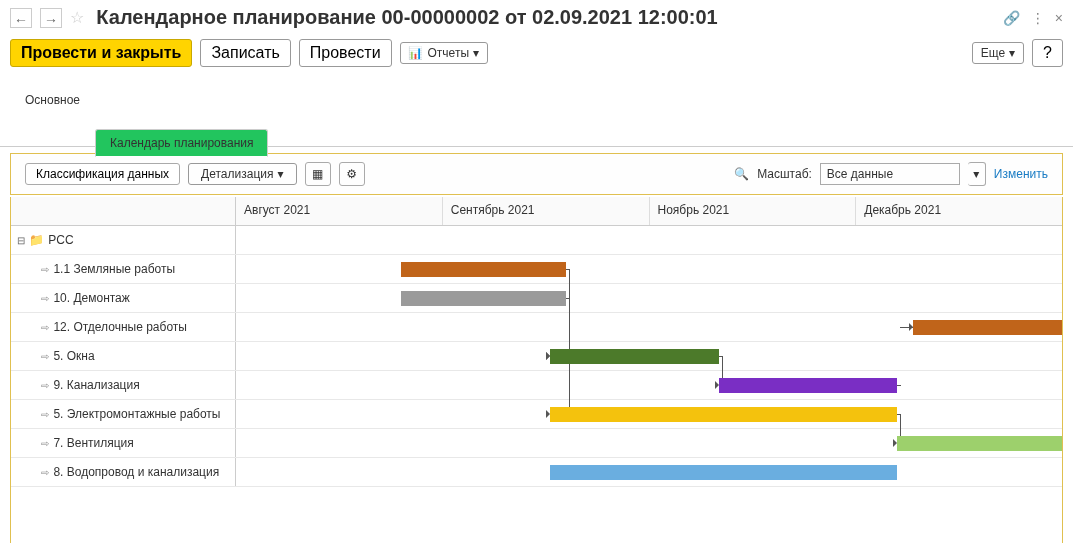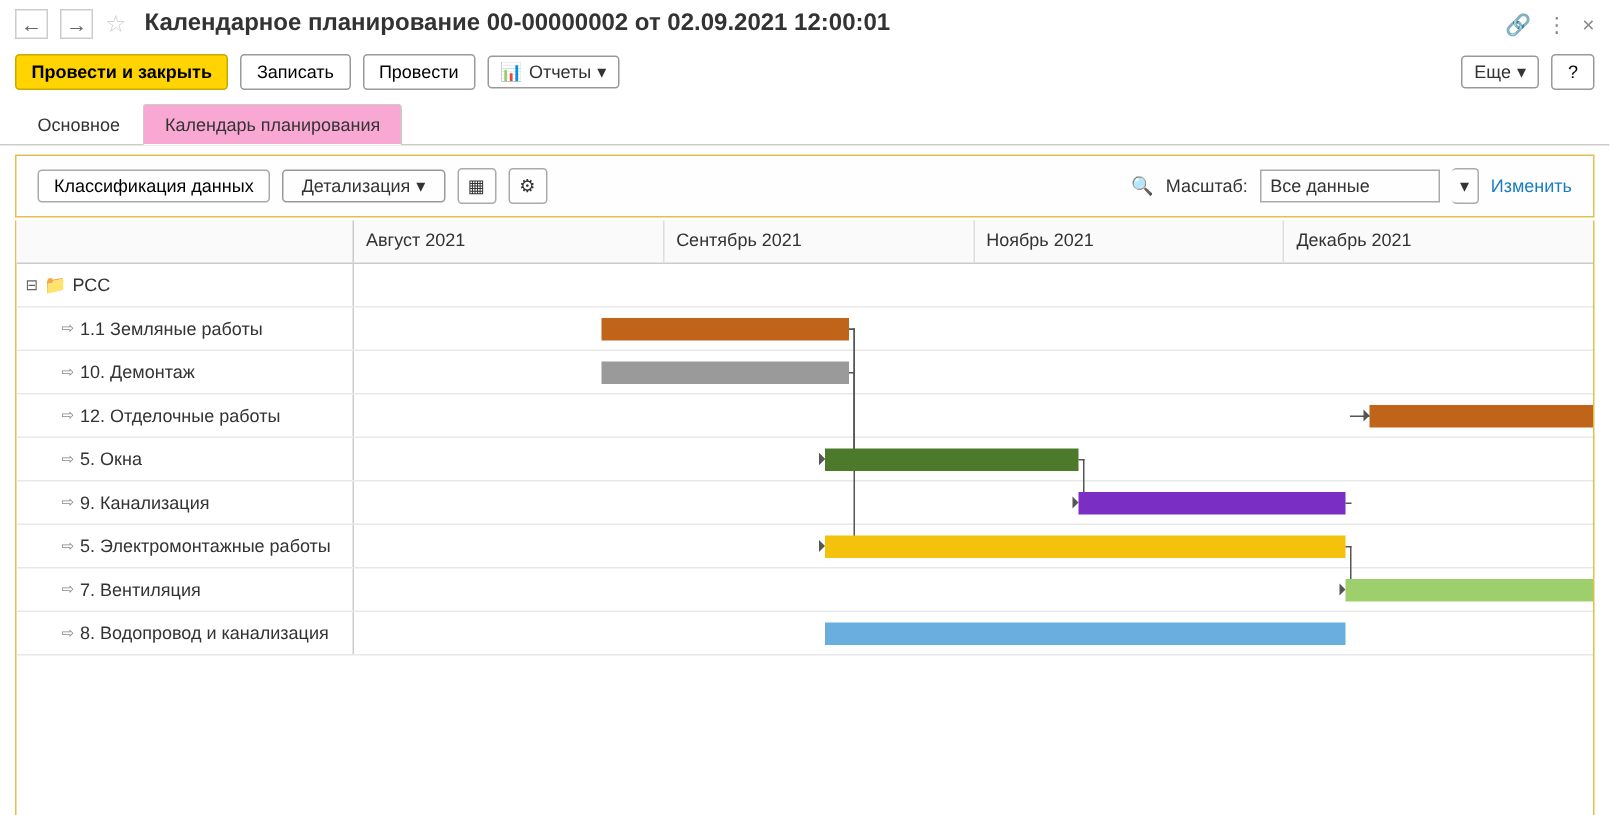--- a/index.html
+++ b/index.html
@@ -1,34 +1,34 @@
 <!DOCTYPE html>
 <html><head>
 <meta charset="utf-8">
 <style>
 * { box-sizing: border-box; margin: 0; padding: 0; }
 body { font-family: Arial, sans-serif; font-size: 12px; background: #fff; color: #333; width: 1073px; }
 .header { display: flex; align-items: center; padding: 6px 10px; gap: 8px; }
 .nav-btn { width: 22px; height: 20px; border: 1px solid #ccc; background: #fff; display: flex; align-items: center; justify-content: center; cursor: pointer; font-size: 14px; color: #666; }
 .star { font-size: 16px; color: #ccc; cursor: pointer; }
-.title { font-size: 16px; font-weight: bold; flex: 1; margin-left: 4px; }
+.title { font-size: 20px; font-weight: bold; flex: 1; margin-left: 4px; }
 .header-right { display: flex; gap: 10px; align-items: center; color: #888; }
 .header-right span { cursor: pointer; font-size: 14px; }
 .toolbar { display: flex; align-items: center; padding: 4px 10px 8px; gap: 8px; }
-.btn { border: 1px solid #999; background: #fff; padding: 4px 10px; cursor: pointer; font-size: 12px; border-radius: 3px; }
+.btn { border: 1px solid #999; background: #fff; padding: 4px 10px; cursor: pointer; font-size: 16px; border-radius: 3px; }
 .btn-primary { background: #ffd400; border-color: #c9a800; font-weight: bold; }
 .btn-group { display: flex; align-items: center; gap: 4px; border: 1px solid #999; padding: 3px 8px; border-radius: 3px; cursor: pointer; }
 .spacer { flex: 1; }
 .tabs { display: flex; border-bottom: 1px solid #ccc; padding: 0 10px; }
-.tab { padding: 6px 14px; border: 1px solid transparent; cursor: pointer; position: relative; top: 1px; }
-.tab.active { border: 1px solid #ccc; border-bottom: 1px solid #fff; background: #f9a8d4; border-radius: 3px 3px 0 0; }
+.tab { padding: 6px 14px; border: 1px solid transparent; cursor: pointer; position: relative; top: 11px; }
+.tab.active { border: 1px solid #ccc; border-bottom: 1px solid #fff; background: #22c55e; border-radius: 3px 3px 0 0; margin-top: 43px; }
 .sub-toolbar { display: flex; align-items: center; padding: 8px 14px; gap: 8px; border: 1px solid #e0c050; margin: 6px 10px 2px; background: #fefefe; }
 .btn-sm { border: 1px solid #aaa; background: #fff; padding: 3px 10px; cursor: pointer; font-size: 12px; border-radius: 3px; }
 .btn-icon { width: 26px; height: 24px; border: 1px solid #aaa; display: flex; align-items: center; justify-content: center; cursor: pointer; border-radius: 3px; }
-.scale-select { border: 1px solid #aaa; padding: 3px 6px; width: 120px; display: flex; justify-content: space-between; align-items: center; }
+.scale-select { border: 1px solid #aaa; padding: 3px 6px; width: 140px; display: flex; justify-content: space-between; align-items: center; }
 .link { color: #1a7cc4; cursor: pointer; }
 .gantt-wrap { margin: 0 10px 10px; border: 1px solid #e0c050; border-top: none; }
 .gantt-hdr { display: flex; border-bottom: 1px solid #ccc; background: #fafafa; }
 .col-name { width: 225px; border-right: 1px solid #ccc; height: 28px; }
 .col-month { flex: 1; border-right: 1px solid #ddd; padding: 6px 8px; font-size: 12px; }
 .col-month:last-child { border-right: none; }
 .row { display: flex; border-bottom: 1px solid #e8e8e8; height: 29px; align-items: stretch; }
 .row-label { width: 225px; border-right: 1px solid #ccc; display: flex; align-items: center; padding-left: 6px; gap: 4px; font-size: 12px; }
 .row-chart { flex: 1; position: relative; }
 .tree-toggle { font-size: 10px; color: #666; cursor: pointer; }

